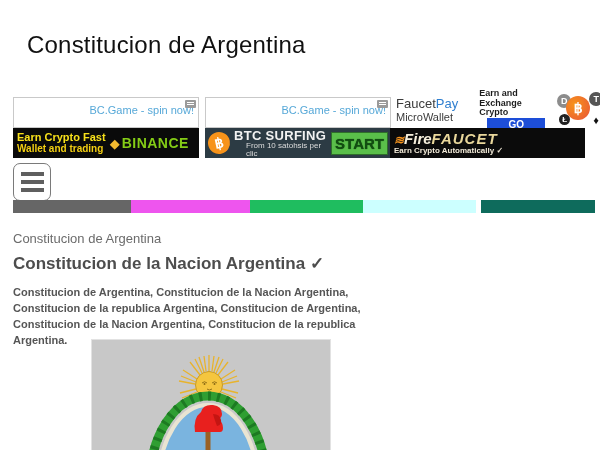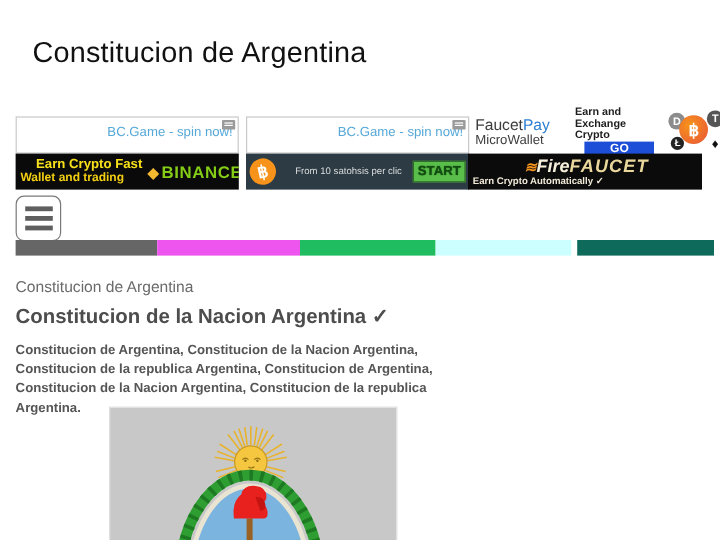--- a/index.html
+++ b/index.html
@@ -38,39 +38,39 @@
     background:radial-gradient(circle at 35% 35%, #f7931a, #e8543a); font-size:14px; z-index:2; }
   .coin-t { width:14px; height:14px; left:32px; top:0; background:#555; font-size:9px; }
   .coin-l { width:11px; height:11px; left:2px; top:22px; background:#222; font-size:8px; }
   .coin-e { position:absolute; left:36px; top:22px; font-size:11px; color:#111; }
 
   
   .banner { position:absolute; top:128px; height:30px; display:flex;
     align-items:center; overflow:hidden; }
   .binance { left:13px; width:186px; background:#0a0a0a; padding:0 4px; }
   .bn-text { line-height:1.05; margin-right:2px; white-space:nowrap; }
-  .bn-l1 { font-size:11px; font-weight:bold; color:#f8e11a;margin-left:13px; }
+  .bn-l1 { font-size:11px; font-weight:bold; color:#f8e11a; }
   .bn-l2 { font-size:10px; font-weight:bold; color:#f3cf12; }
   .bn-logo { font-size:13px; color:#f3ba2f; margin:0 2px; }
   .bn-brand { font-size:14px; font-weight:bold; color:#84cc16; letter-spacing:.5px; }
 
   .btcsurf { left:205px; width:186px; background:#2c3b44; padding:0 3px; }
   .bs-coin { width:22px; height:22px; border-radius:50%; background:#f7931a;
     color:#fff; font-weight:bold; font-size:14px; display:flex; align-items:center;
     justify-content:center; transform:rotate(-12deg); margin-right:4px; flex:none; }
   .bs-text { line-height:1; flex:1; }
   .bs-brand { font-size:13px; font-weight:bold; color:#f2f2f2; letter-spacing:.3px; }
   .bs-sub { font-size:8px; color:#dcdcdc;padding-left:12px; }
   .bs-start { background:#5abf4a; border:1px solid #2f6e2a; color:#114d11;
-    font-size:11px; font-weight:bold; padding:2px 3px; flex:none;
+    font-size:15px; font-weight:bold; padding:2px 3px; flex:none;
     text-shadow:0 0 1px #0a3a0a; }
 
   .firefaucet { left:390px; width:195px; background:#0b0b0b; padding:0 4px; }
   .ff-text { line-height:1; flex:1; }
-  .ff-brand { font-style:italic; font-weight:bold; white-space:nowrap;margin-left:43px; }
+  .ff-brand { font-style:italic; font-weight:bold; white-space:nowrap; }
   .ff-flame { color:#f7941d; font-size:12px; }
   .ff-fire { color:#f6efdc; font-size:15px; }
   .ff-faucet { color:#e9d79b; font-size:15px; letter-spacing:1px; }
   .ff-sub { font-size:8px; font-weight:bold; color:#f2ead8; }
   .ff-start { background:linear-gradient(#f9a82b,#f07d12); color:#4b2a7c;
     font-size:13px; font-weight:bold; padding:3px 5px; border-radius:2px; flex:none; }
 
   
   .hamburger { position:absolute; left:13px; top:163px; width:38px; height:38px;
     background:#fff; border:1px solid #7a7a7a; border-radius:7px;
@@ -136,20 +136,21 @@
       <div class="bn-l1">Earn Crypto Fast</div>
       <div class="bn-l2">Wallet and trading</div>
     </div>
     <span class="bn-logo">◆</span>
     <span class="bn-brand">BINANCE</span>
   </div>
 
   <div class="banner btcsurf">
     <span class="bs-coin">฿</span>
     <div class="bs-text">
+      <div class="bs-brand">BTC SURFING</div>
       <div class="bs-sub">From 10 satohsis per clic</div>
     </div>
     <span class="bs-start" style="background-color: rgb(90, 191, 74);">START</span>
   </div>
 
   <div class="banner firefaucet">
     <div class="ff-text">
       <div class="ff-brand"><span class="ff-flame">≋</span><span class="ff-fire">Fire</span><span class="ff-faucet">FAUCET</span></div>
       <div class="ff-sub">Earn Crypto Automatically ✓</div>
     </div>

